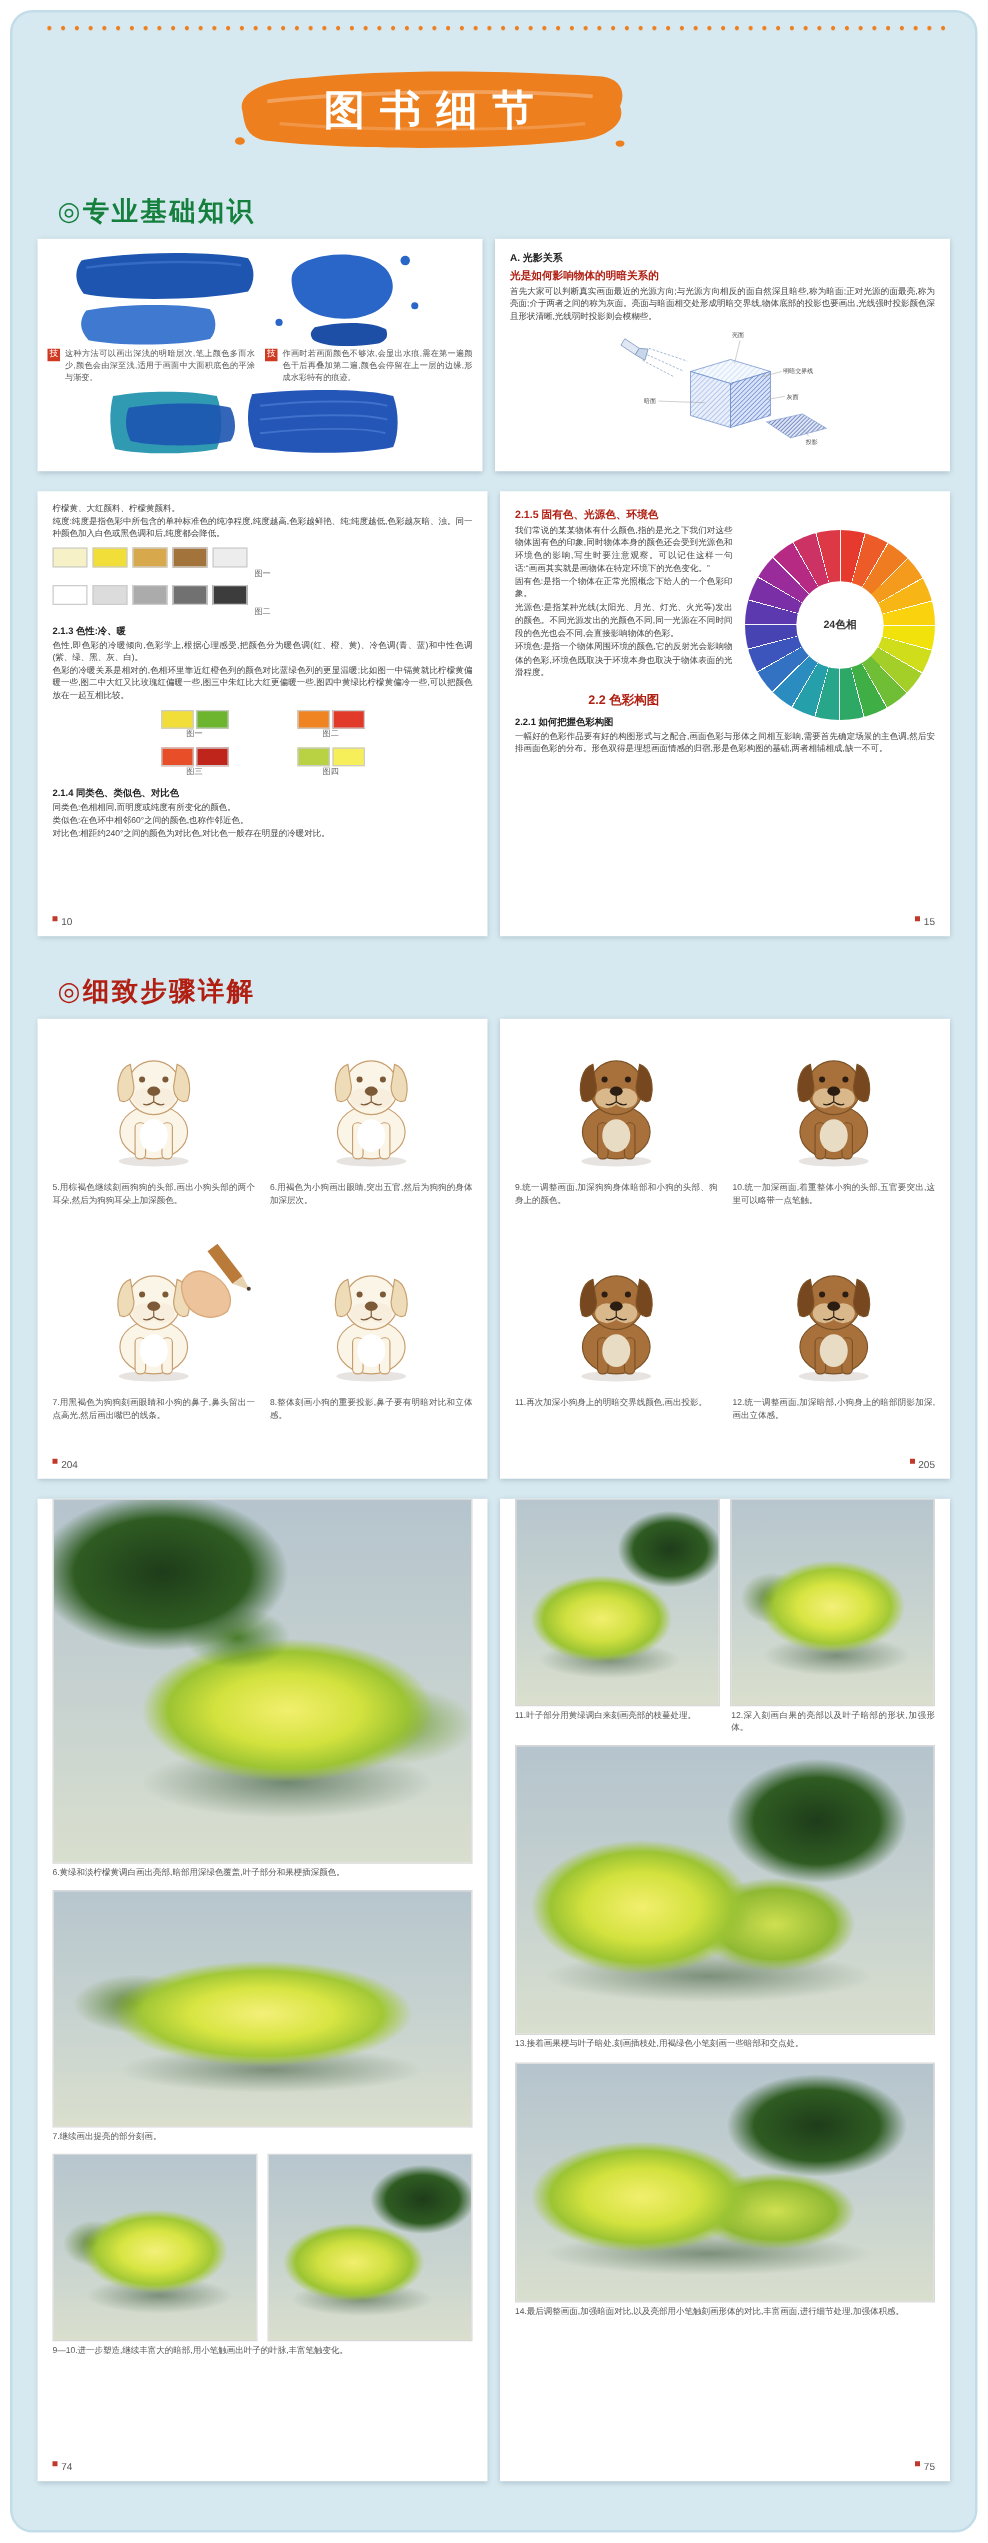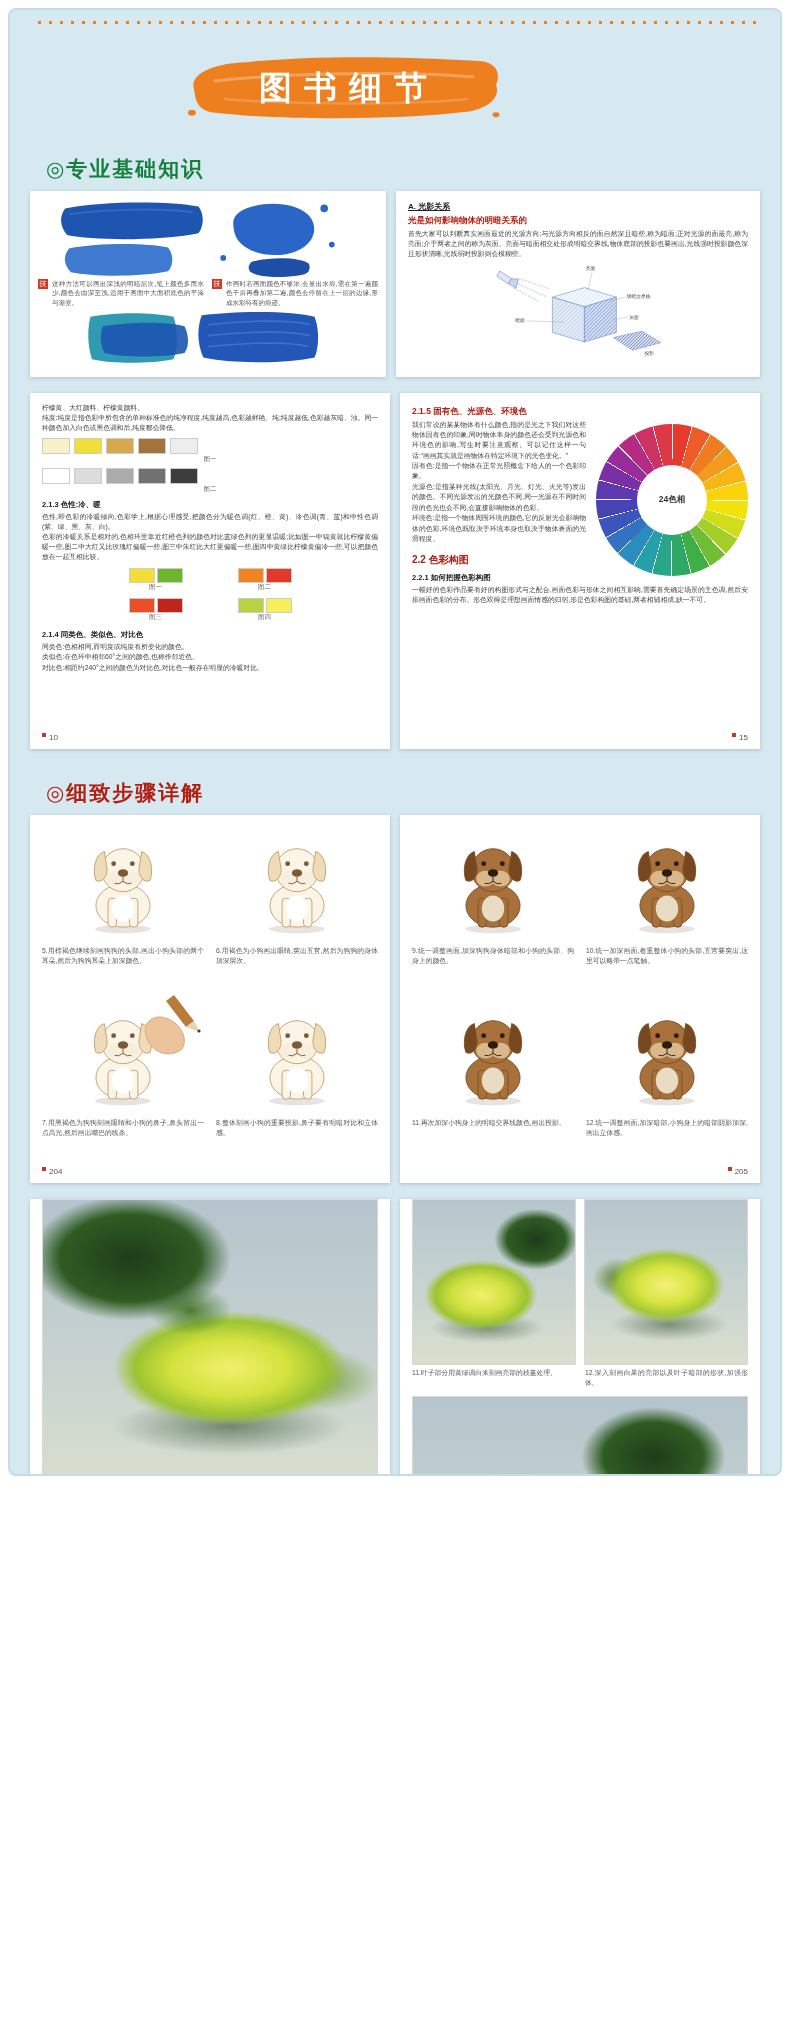--- a/index.html
+++ b/index.html
@@ -1,36 +1,36 @@
 <!DOCTYPE html>
 <html><head>
 <meta charset="utf-8">
 <style>
   *{margin:0;padding:0;box-sizing:border-box;}
   html,body{background:#fff;}
   body{width:790px;font-family:"Liberation Sans","DejaVu Sans",sans-serif;}
   .canvas{position:relative;width:790px;height:2034px;background:#fff;overflow:hidden;}
-  .panel{position:absolute;left:8px;top:8px;width:774px;height:1468px;background:#d7e9f0;border:2px solid #c2dde8;border-radius:8px;padding:0 16px;overflow:hidden;}
+  .panel{position:absolute;left:8px;top:8px;width:774px;height:2018px;background:#d7e9f0;border:2px solid #c2dde8;border-radius:18px;padding:0 16px;overflow:hidden;}
   .dots{height:5px;margin:10px 8px 0;background-image:radial-gradient(circle,currentColor 1.6px,rgba(0,0,0,0) 1.9px);background-size:11px 5px;background-repeat:repeat-x;background-position:left center;}
   .banner{position:relative;width:318px;height:74px;margin:26px 0 0 158px;}
   .banner svg{position:absolute;inset:0;width:100%;height:100%;}
   .banner .t{position:absolute;inset:0;display:flex;align-items:center;justify-content:center;color:#fff;font-size:33px;font-weight:bold;letter-spacing:12px;text-indent:12px;}
   .sec-title{margin:30px 0 0 20px;font-size:21px;font-weight:bold;letter-spacing:2px;height:26px;}
   .spread{display:flex;gap:10px;margin:10px 4px 0;}
   .spread.mt{margin-top:16px;}
   .page{flex:1;background:#fff;box-shadow:0 1px 4px rgba(60,90,110,.28);position:relative;overflow:hidden;}
   
   .s1 .page{height:186px;padding:6px 8px;}
   .s1 .page.rp{padding:10px 12px;}
   .strokes{display:block;width:100%;}
   .tips{display:flex;gap:8px;margin:2px 0;}
   .tip{flex:1;display:flex;gap:4px;}
   .tag{width:10px;height:10px;background:#d03a22;color:#fff;font-size:7px;line-height:10px;text-align:center;flex:none;}
   .tip p{font-size:6.5px;color:#555;line-height:1.45;text-align:justify;}
-  .h-a{font-size:8px;font-weight:bold;color:#222;text-decoration:underline;}
+  .h-a{font-size:8px;font-weight:bold;color:#222;}
   .h-red{font-size:8.5px;font-weight:bold;margin:3px 0 2px;}
   .body-txt{font-size:6.8px;color:#444;line-height:1.5;text-align:justify;}
   .cube{display:block;width:100%;margin-top:2px;}
   
   .s2 .page{height:356px;padding:10px 12px;}
   .small-h{font-size:7.5px;font-weight:bold;color:#222;margin:6px 0 2px;}
   .swrow{display:flex;gap:4px;margin:4px 0 1px;}
   .sw{width:28px;height:16px;border:0.5px solid #ccc;}
   .swlab{font-size:6.5px;color:#666;text-align:center;margin-bottom:2px;}
   .pairs{display:grid;grid-template-columns:1fr 1fr;gap:4px 18px;width:200px;margin:5px auto 4px;}
@@ -272,21 +272,21 @@
         <div>
           <div class="wheel" style="background: conic-gradient(rgb(230, 58, 46) 0deg, rgb(230, 58, 46) 15deg, rgb(236, 91, 40) 15deg, rgb(236, 91, 40) 30deg, rgb(240, 124, 34) 30deg, rgb(240, 124, 34) 45deg, rgb(244, 154, 28) 45deg, rgb(244, 154, 28) 60deg, rgb(248, 182, 22) 60deg, rgb(248, 182, 22) 75deg, rgb(251, 210, 14) 75deg, rgb(251, 210, 14) 90deg, rgb(242, 226, 12) 90deg, rgb(242, 226, 12) 105deg, rgb(207, 221, 26) 105deg, rgb(207, 221, 26) 120deg, rgb(163, 207, 40) 120deg, rgb(163, 207, 40) 135deg, rgb(111, 190, 54) 135deg, rgb(111, 190, 54) 150deg, rgb(63, 174, 68) 150deg, rgb(63, 174, 68) 165deg, rgb(45, 168, 101) 165deg, rgb(45, 168, 101) 180deg, rgb(39, 166, 137) 180deg, rgb(39, 166, 137) 195deg, rgb(37, 160, 171) 195deg, rgb(37, 160, 171) 210deg, rgb(43, 141, 191) 210deg, rgb(43, 141, 191) 225deg, rgb(51, 114, 194) 225deg, rgb(51, 114, 194) 240deg, rgb(59, 85, 189) 240deg, rgb(59, 85, 189) 255deg, rgb(71, 67, 178) 255deg, rgb(71, 67, 178) 270deg, rgb(92, 57, 174) 270deg, rgb(92, 57, 174) 285deg, rgb(122, 47, 166) 285deg, rgb(122, 47, 166) 300deg, rgb(154, 43, 155) 300deg, rgb(154, 43, 155) 315deg, rgb(182, 42, 131) 315deg, rgb(182, 42, 131) 330deg, rgb(204, 50, 99) 330deg, rgb(204, 50, 99) 345deg, rgb(220, 56, 70) 345deg, rgb(220, 56, 70) 360deg);">
             <div class="seg"></div>
             <div class="hole">24色相</div>
           </div>
           <p class="body-txt">我们常说的某某物体有什么颜色,指的是光之下我们对这些物体固有色的印象,同时物体本身的颜色还会受到光源色和环境色的影响,写生时要注意观察。可以记住这样一句话:“画画其实就是画物体在特定环境下的光色变化。”</p>
           <p class="deftxt">固有色:是指一个物体在正常光照概念下给人的一个色彩印象。</p>
           <p class="deftxt">光源色:是指某种光线(太阳光、月光、灯光、火光等)发出的颜色。不同光源发出的光颜色不同,同一光源在不同时间段的色光也会不同,会直接影响物体的色彩。</p>
           <p class="deftxt">环境色:是指一个物体周围环境的颜色,它的反射光会影响物体的色彩,环境色既取决于环境本身也取决于物体表面的光滑程度。</p>
         </div>
-        <div class="h-red" style="font-size: 10px; margin-top: 8px; color: rgb(176, 31, 18);">2.2 色彩构图</div>
+        <div class="h-red" style="font-size: 10px; margin-top: 8px; color: rgb(176, 31, 18); text-align: center;">2.2 色彩构图</div>
         <div class="small-h">2.2.1 如何把握色彩构图</div>
         <p class="body-txt">一幅好的色彩作品要有好的构图形式与之配合,画面色彩与形体之间相互影响,需要首先确定场景的主色调,然后安排画面色彩的分布。形色双得是理想画面情感的归宿,形是色彩构图的基础,两者相辅相成,缺一不可。</p>
         <div class="pnum pr">
             <span class="sq"></span>
             <span>15</span>
           </div>
       </div>
     </section>
 
     <h2 class="sec-title" style="color: rgb(176, 31, 18);">◎细致步骤详解</h2>

